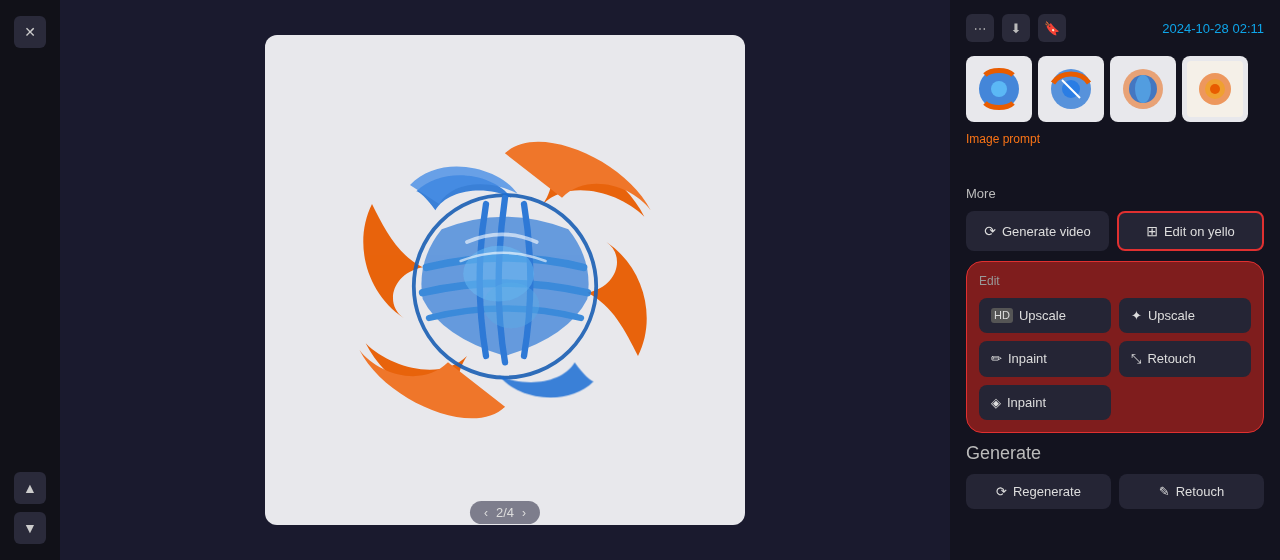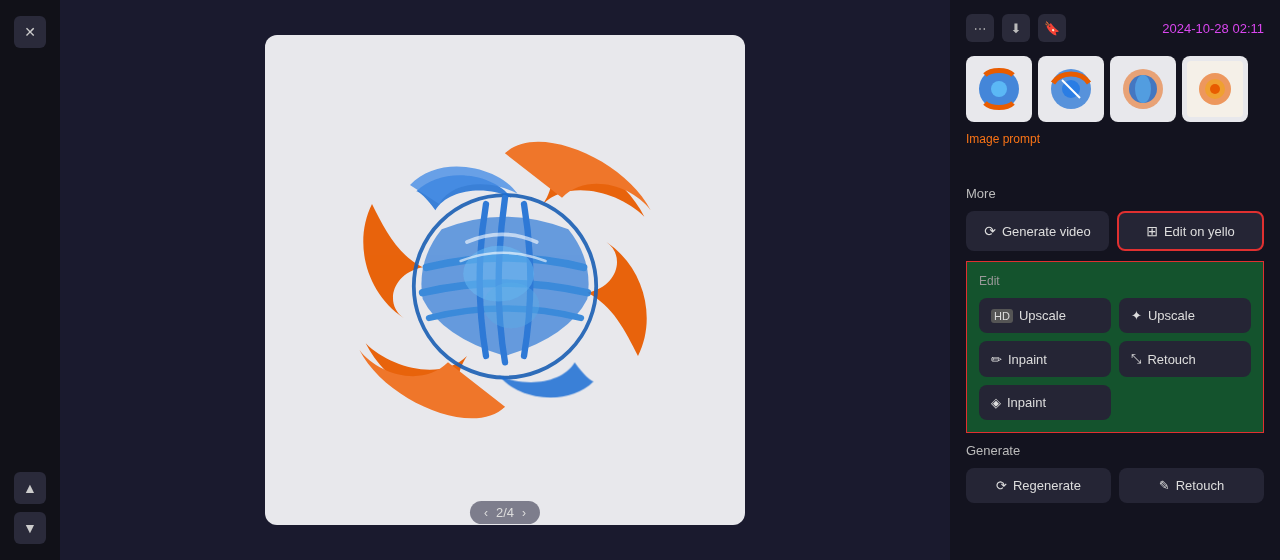--- a/index.html
+++ b/index.html
@@ -129,21 +129,21 @@
     
     .header-row {
       display: flex;
       align-items: center;
       justify-content: space-between;
       padding-bottom: 4px;
     }
 
     .timestamp {
       font-size: 13px;
-      color: #d946ef;
+      color: #0ea5e9;
     }
 
     .header-actions {
       display: flex;
       gap: 8px;
     }
 
     .icon-btn {
       width: 28px;
       height: 28px;
@@ -228,23 +228,23 @@
     }
 
     .action-btn.highlighted {
       background: #252535;
       border: 2px solid #e03030;
     }
 
     
     .edit-section {
       border: 1.5px solid #e03030;
-      border-radius: 0;
+      border-radius: 16px;
       padding: 12px;
-      background: #14532d;
+      background: #7f1d1d;
     }
 
     .edit-section-label {
       font-size: 12px;
       color: #999;
       margin-bottom: 10px;
     }
 
     .edit-grid {
       display: grid;
@@ -254,27 +254,26 @@
 
     .edit-btn {
       padding: 10px 12px;
       background: #252535;
       border: none;
       border-radius: 8px;
       color: #ddd;
       font-size: 13px;
       cursor: pointer;
       display: flex;
-      align-items: center;
       gap: 6px;
     }
 
     
     .generate-label {
-      font-size: 13px;
+      font-size: 18px;
       color: #bbb;
       font-weight: 500;
     }
 
     .generate-row {
       display: flex;
       gap: 8px;
     }
 
     .gen-btn {

